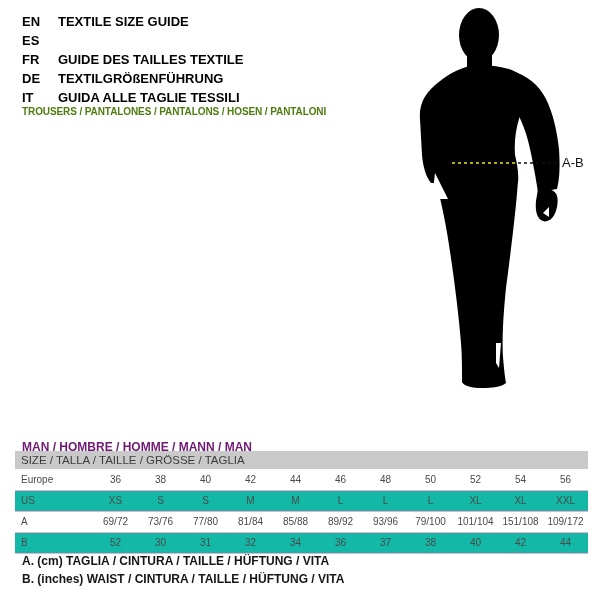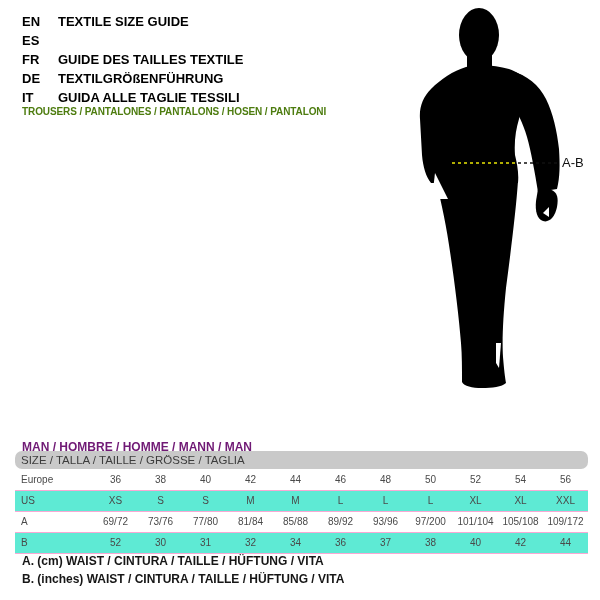--- a/index.html
+++ b/index.html
@@ -20,29 +20,29 @@
   #product-heading{left:22px;top:106px;font-size:10px;font-weight:bold;color:#4d7c0f;letter-spacing:-0.1px;}
   #section-title{left:22px;top:428px;font-size:12px;font-weight:bold;color:#701a75;margin-top:12px;}
 
   
   #figure-svg{left:405px;top:5px;}
 
   
   #size-table-wrap{left:15px;top:451px;width:573px;}
   #size-table-header{
     height:18px;line-height:18px;background:#c9c9c9;color:#3c3c3c;
-    font-size:11.5px;padding-left:6px;box-sizing:border-box;border-radius:7px;
+    font-size:11.5px;padding-left:6px;box-sizing:border-box;
   }
   table.sizes{border-collapse:collapse;width:573px;table-layout:fixed;margin-top:1px;}
   table.sizes td{
     height:20px;line-height:16px;font-size:10px;color:#4a4a4a;
     text-align:center;padding:0;border-bottom:1px solid #f9a8d4;white-space:nowrap;
   }
   table.sizes td.rowlabel{text-align:left;padding-left:6px;}
-  tr.alt td{background:#5eead4;}
+  tr.alt td{background:#14b8a6;}
 
   
   #footnotes{left:22px;top:552px;font-size:12px;font-weight:bold;color:#161616;line-height:18px;}
 </style>
 </head>
 <body>
 
 <div class="abs" id="lang-block">
   <div class="lang-row">
     <span class="lang-code">EN</span>
@@ -160,23 +160,23 @@
       </tr>
       <tr>
         <td class="rowlabel">A</td>
         <td>69/72</td>
         <td>73/76</td>
         <td>77/80</td>
         <td>81/84</td>
         <td>85/88</td>
         <td>89/92</td>
         <td>93/96</td>
-        <td>97/200</td>
+        <td>79/100</td>
         <td>101/104</td>
-        <td>105/108</td>
+        <td>151/108</td>
         <td>109/172</td>
       </tr>
       <tr class="alt">
         <td class="rowlabel">B</td>
         <td>52</td>
         <td>30</td>
         <td>31</td>
         <td>32</td>
         <td>34</td>
         <td>36</td>
@@ -184,15 +184,15 @@
         <td>38</td>
         <td>40</td>
         <td>42</td>
         <td>44</td>
       </tr>
     </tbody>
   </table>
 </div>
 
 <div class="abs" id="footnotes">
-  <div>A. (cm) WAIST / CINTURA / TAILLE / HÜFTUNG / VITA</div>
+  <div>A. (cm) TAGLIA / CINTURA / TAILLE / HÜFTUNG / VITA</div>
   <div>B. (inches) WAIST / CINTURA / TAILLE / HÜFTUNG / VITA</div>
 </div>
 
 </body></html>

